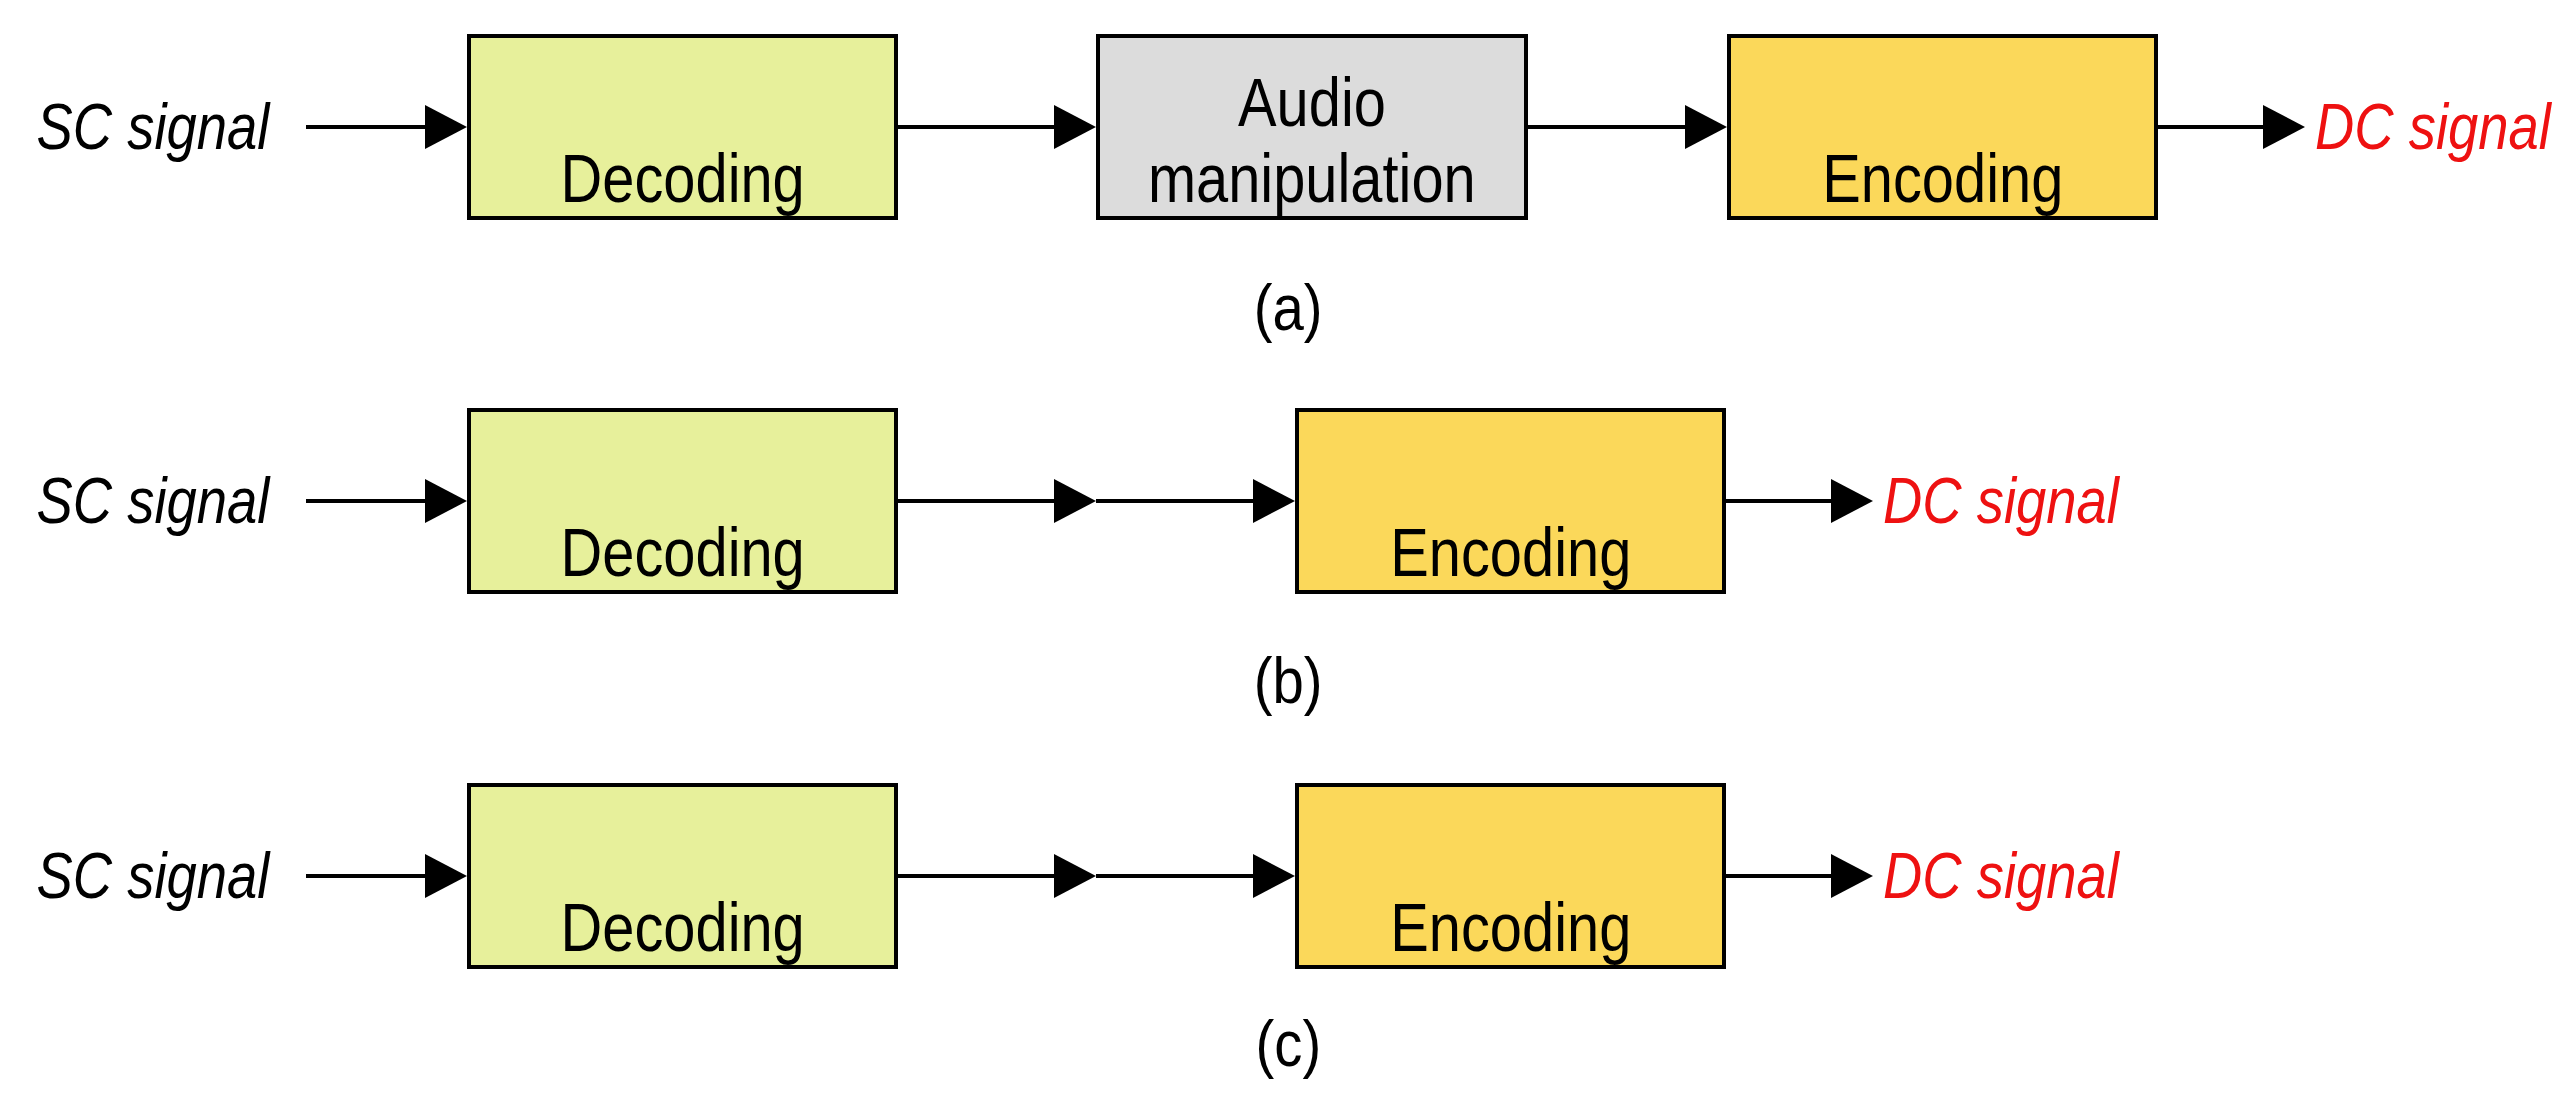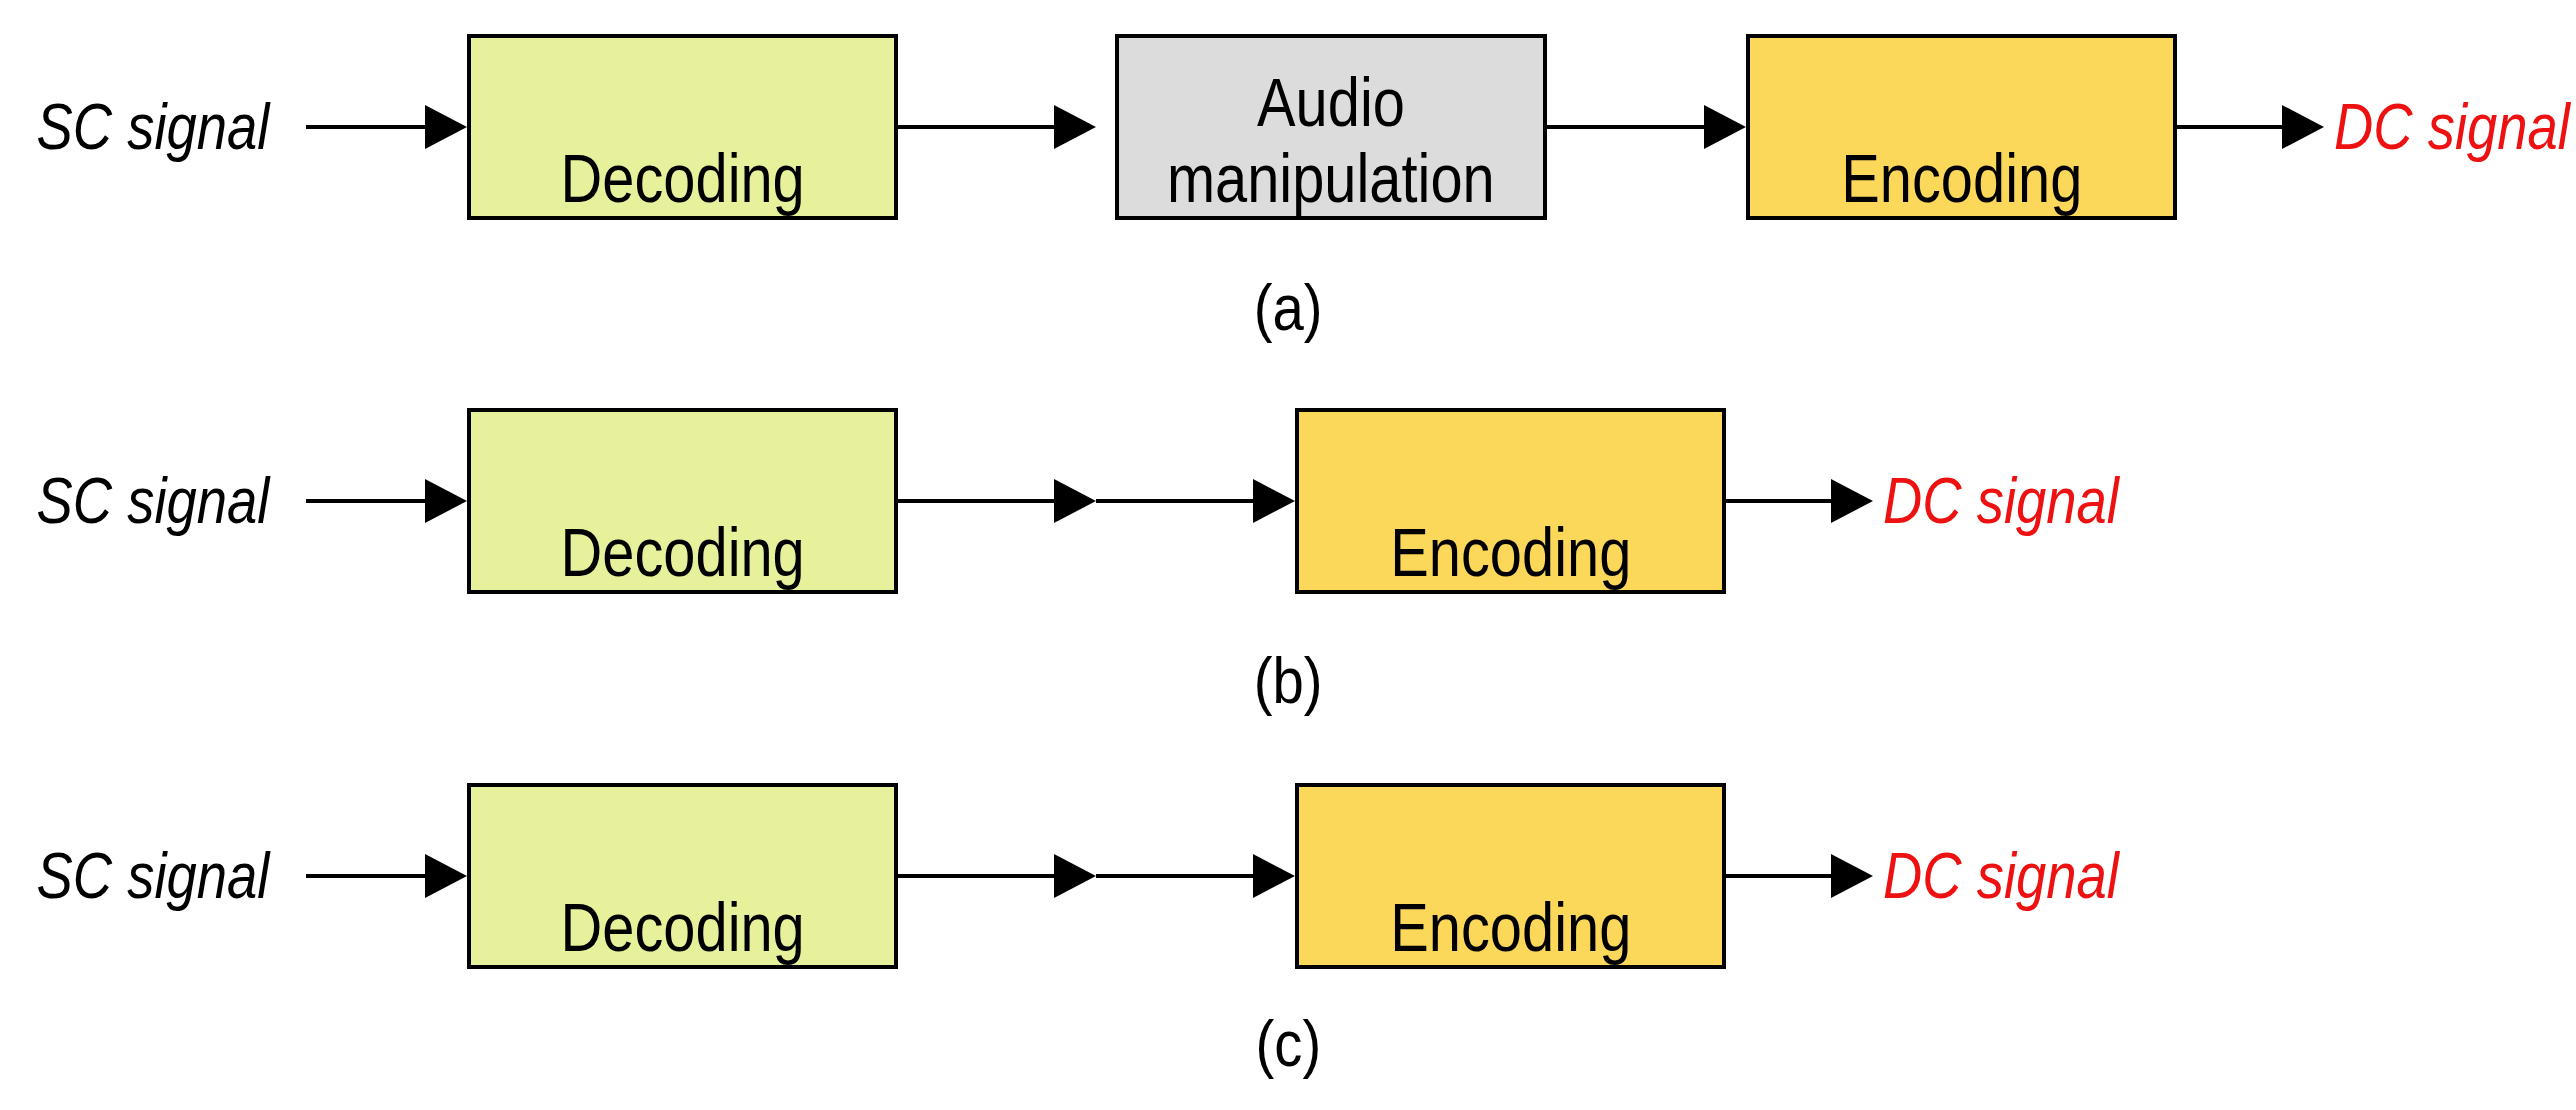--- a/index.html
+++ b/index.html
@@ -56,21 +56,21 @@
   .arrow.a4{width:147px;}
 
   .box{
     height:186px;border:4px solid var(--stroke);
     display:flex;flex-direction:column;align-items:center;justify-content:flex-end;
     font-size:68px;color:var(--stroke);text-align:center;line-height:1.12;
     flex:0 0 auto;
   }
   .box span{display:block;transform:scaleX(.85);transform-origin:center center;white-space:nowrap;}
   .box.decode{width:431px;background:var(--decode-fill);}
-  .box.process{width:432px;background:var(--process-fill);margin-left:19px;}
+  .box.process{width:432px;background:var(--process-fill);}
   .box.encode{width:431px;background:var(--encode-fill);}
 
   .caption{
     position:absolute;left:0;width:2576px;text-align:center;
     font-size:64px;color:var(--stroke);line-height:1;
   }
   .caption .txt{display:inline-block;transform:scaleX(.88);}
   .cap-a{top:276px;}
   .cap-b{top:649px;}
   .cap-c{top:1012px;}

